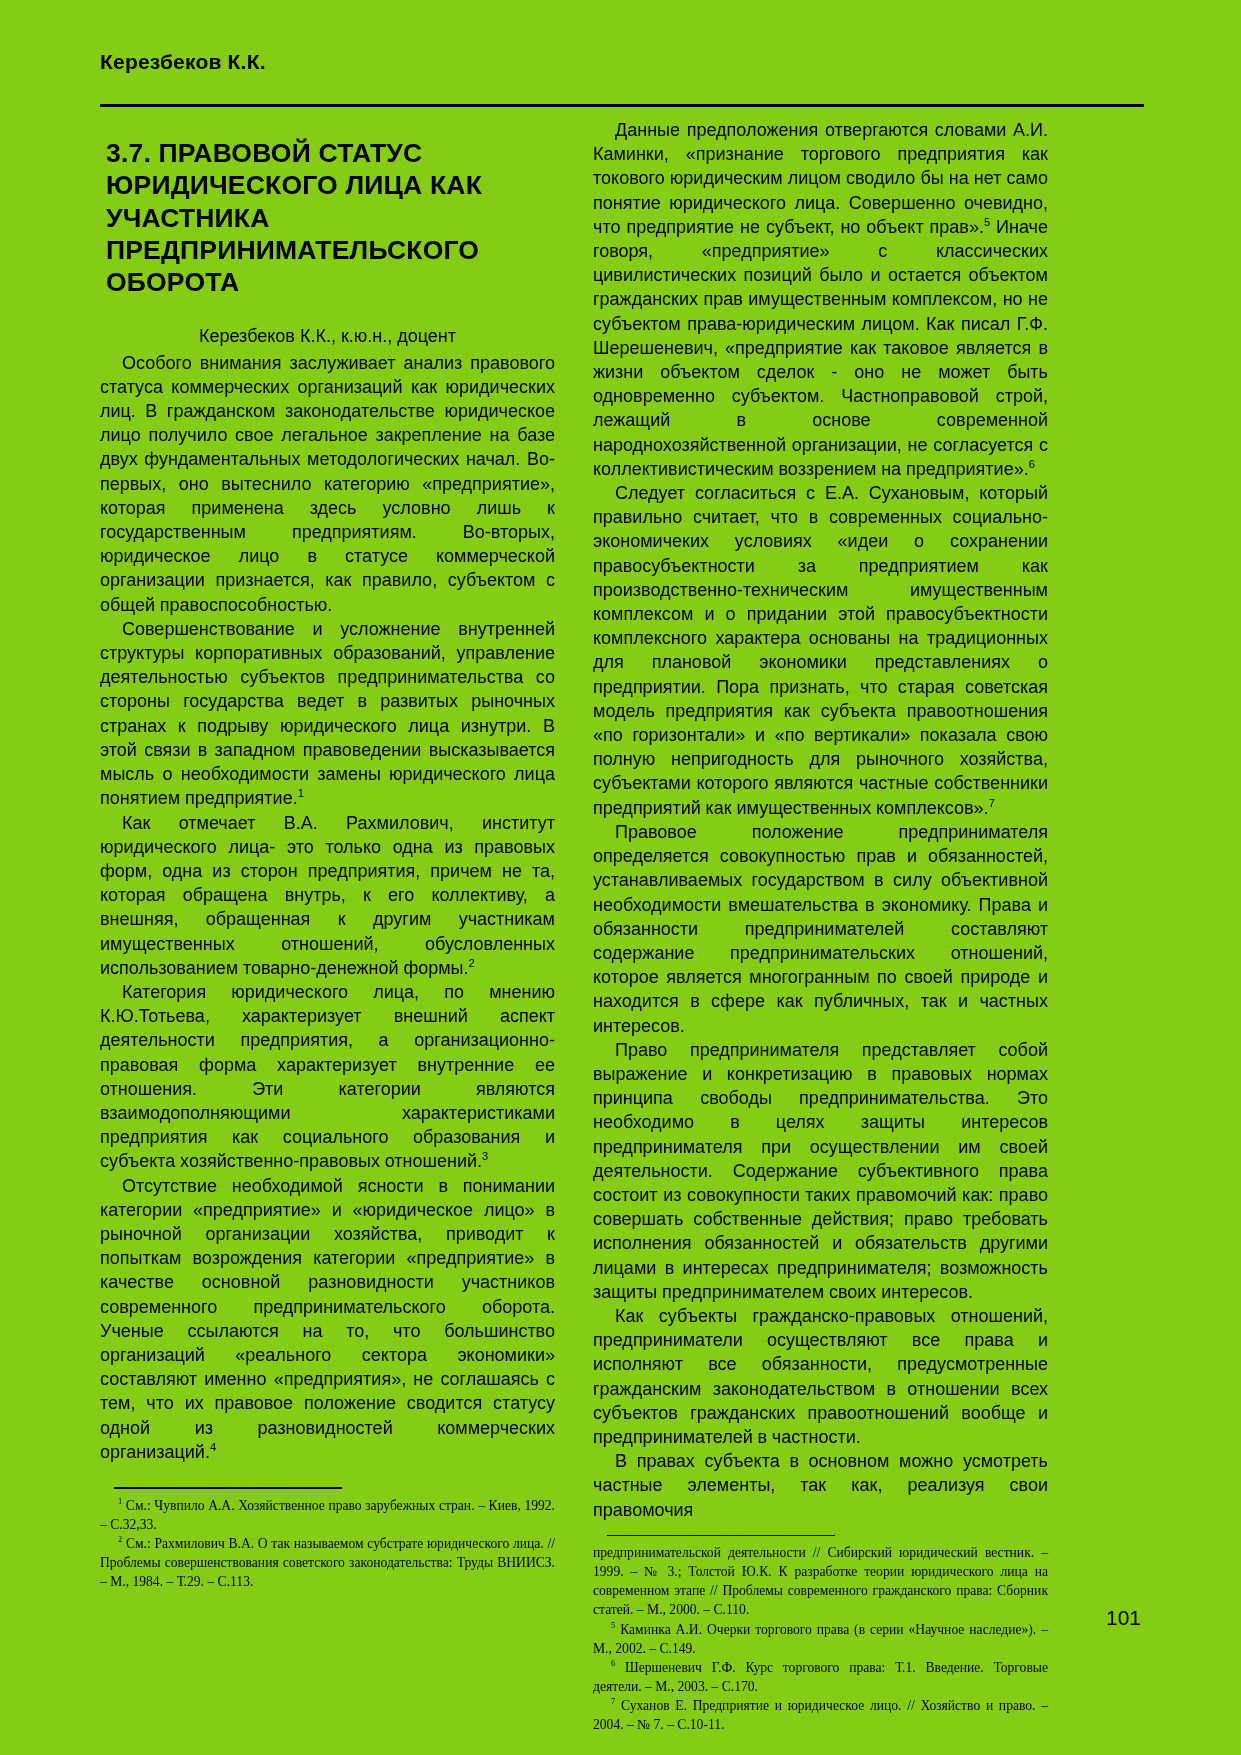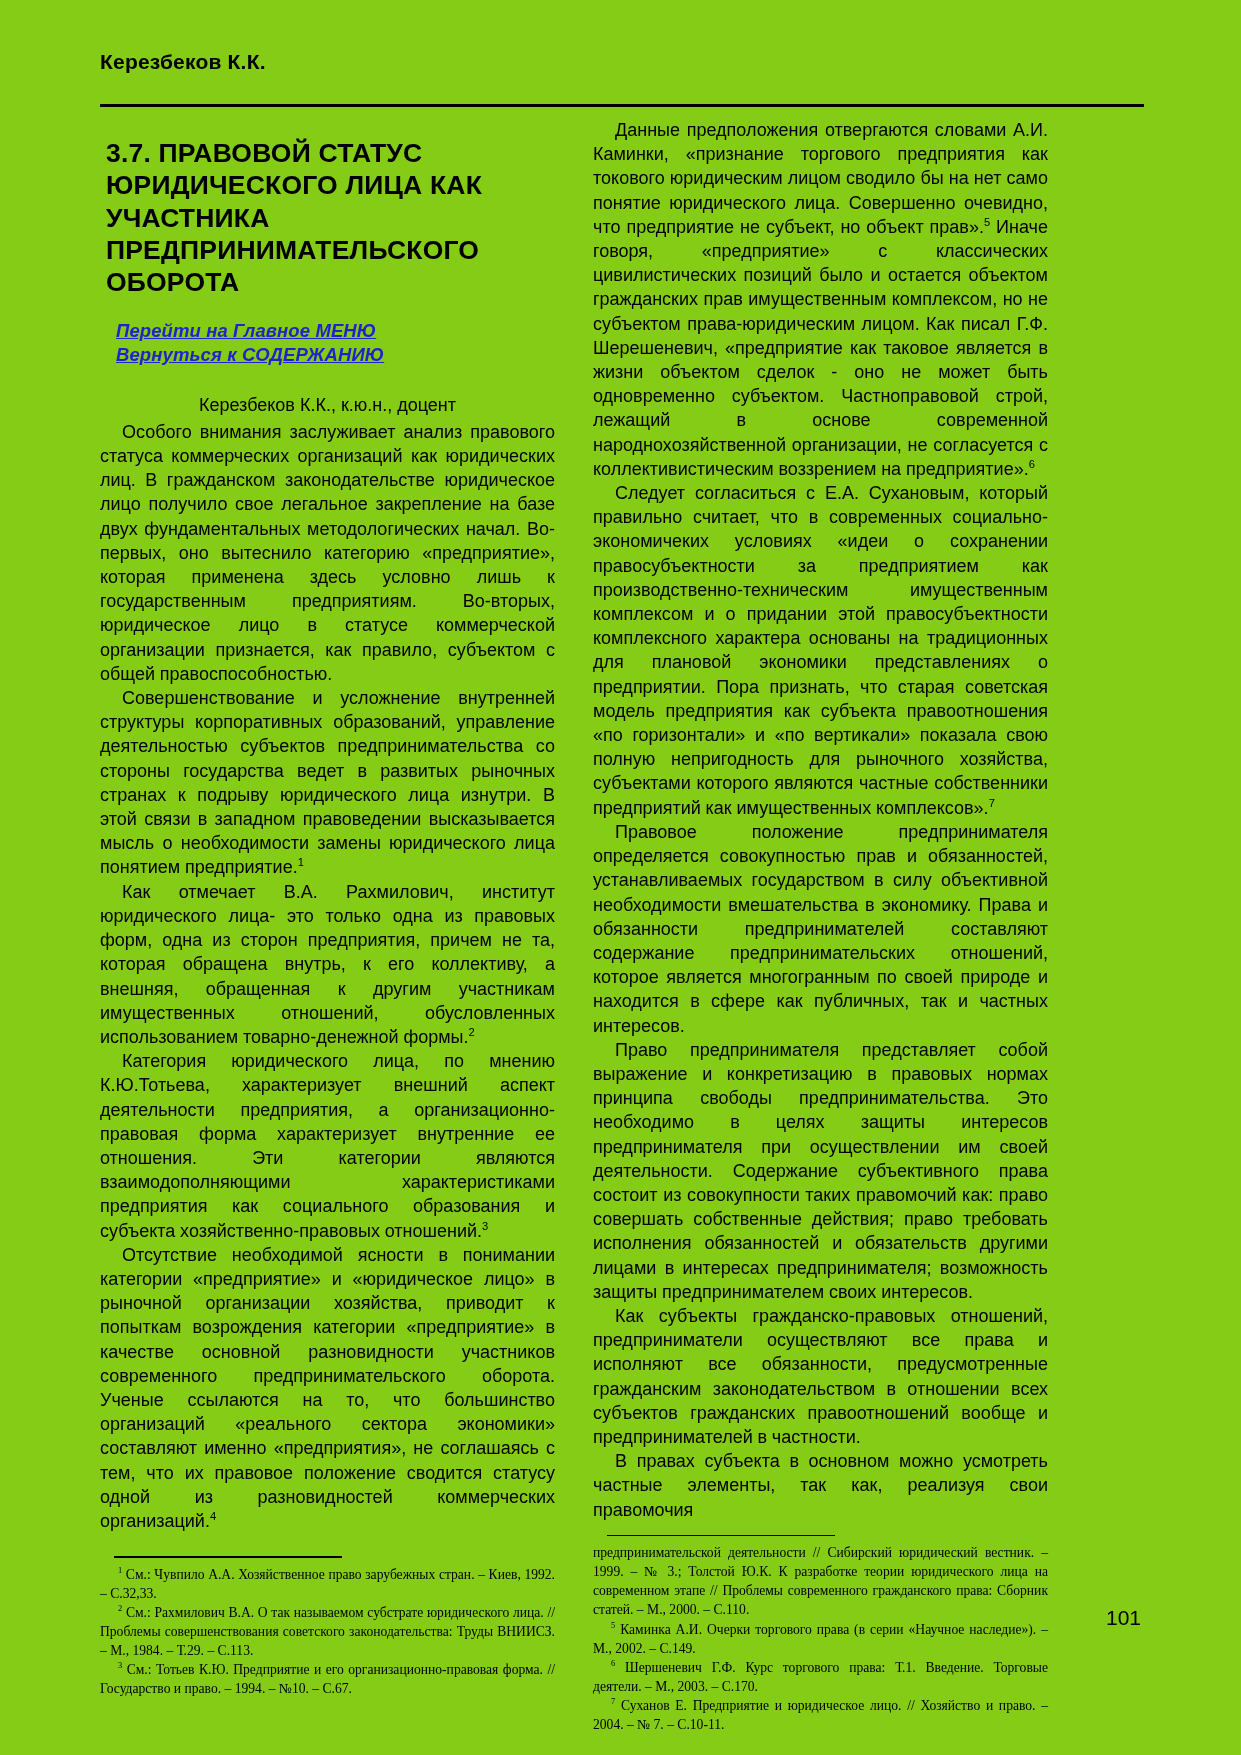--- a/index.html
+++ b/index.html
@@ -158,44 +158,39 @@
     <div class="author">Керезбеков К.К.</div>
   </div>
   <div class="head-rule"></div>
 
   <div class="columns">
 
     <div class="col col-left">
 
       <h1 class="article-title">3.7. ПРАВОВОЙ СТАТУС ЮРИДИЧЕСКОГО ЛИЦА КАК УЧАСТНИКА ПРЕДПРИНИМАТЕЛЬСКОГО ОБОРОТА</h1>
 
-      <div class="navlinks">
-        <a class="navlink" style="color: rgb(34, 34, 204);">Перейти на Главное МЕНЮ</a>
-        <a class="navlink" style="color: rgb(34, 34, 204);">Вернуться к СОДЕРЖАНИЮ</a>
-      </div>
 
       <div class="byline">Керезбеков К.К., к.ю.н., доцент</div>
 
       <p class="body"><span>Особого внимания заслуживает анализ правового статуса коммерческих организаций как юридических лиц. В гражданском законодательстве юридическое лицо получило свое легальное закрепление на базе двух фундаментальных методологических начал. Во-первых, оно вытеснило категорию «предприятие», которая применена здесь условно лишь к государственным предприятиям. Во-вторых, юридическое лицо в статусе коммерческой организации признается, как правило, субъектом с общей правоспособностью.</span></p>
 
       <p class="body"><span>Совершенствование и усложнение внутренней структуры корпоративных образований, управление деятельностью субъектов предпринимательства со стороны государства ведет в развитых рыночных странах к подрыву юридического лица изнутри. В этой связи в западном правоведении высказывается мысль о необходимости замены юридического лица понятием предприятие.</span><sup>1</sup></p>
 
       <p class="body"><span>Как отмечает В.А. Рахмилович, институт юридического лица- это только одна из правовых форм, одна из сторон предприятия, причем не та, которая обращена внутрь, к его коллективу, а внешняя, обращенная к другим участникам имущественных отношений, обусловленных использованием товарно-денежной формы.</span><sup>2</sup></p>
 
       <p class="body"><span>Категория юридического лица, по мнению К.Ю.Тотьева, характеризует внешний аспект деятельности предприятия, а организационно-правовая форма характеризует внутренние ее отношения. Эти категории являются взаимодополняющими характеристиками предприятия как социального образования и субъекта хозяйственно-правовых отношений.</span><sup>3</sup></p>
 
       <p class="body"><span>Отсутствие необходимой ясности в понимании категории «предприятие» и «юридическое лицо» в рыночной организации хозяйства, приводит к попыткам возрождения категории «предприятие» в качестве основной разновидности участников современного предпринимательского оборота. Ученые ссылаются на то, что большинство организаций «реального сектора экономики» составляют именно «предприятия», не соглашаясь с тем, что их правовое положение сводится статусу одной из разновидностей коммерческих организаций.</span><sup>4</sup></p>
 
       <div class="fn-rule"></div>
 
       <p class="footnote"><sup>1</sup> <span>См.: Чувпило А.А. Хозяйственное право зарубежных стран. – Киев, 1992. – С.32,33.</span></p>
 
       <p class="footnote"><sup>2</sup> <span>См.: Рахмилович В.А. О так называемом субстрате юридического лица. //Проблемы совершенствования советского законодательства: Труды ВНИИСЗ. – М., 1984. – Т.29. – С.113.</span></p>
 
-      <p class="footnote"><sup>3</sup> <span>См.: Тотьев К.Ю. Предприятие и его организационно-правовая форма. // Государство и право. – 1994. – №10. – С.67.</span></p>
 
 
     </div>
 
     <div class="col col-right">
 
       <p class="body"><span>Данные предположения отвергаются словами А.И. Каминки, «признание торгового предприятия как токового юридическим лицом сводило бы на нет само понятие юридического лица. Совершенно очевидно, что предприятие не субъект, но объект прав».</span><sup>5</sup> <span>Иначе говоря, «предприятие» с классических цивилистических позиций было и остается объектом гражданских прав имущественным комплексом, но не субъектом права-юридическим лицом. Как писал Г.Ф. Шерешеневич, «предприятие как таковое является в жизни объектом сделок - оно не может быть одновременно субъектом. Частноправовой строй, лежащий в основе современной народнохозяйственной организации, не согласуется с коллективистическим воззрением на предприятие».</span><sup>6</sup></p>
 
       <p class="body"><span>Следует согласиться с Е.А. Сухановым, который правильно считает, что в современных социально-экономичеких условиях «идеи о сохранении правосубъектности за предприятием как производственно-техническим имущественным комплексом и о придании этой правосубъектности комплексного характера основаны на традиционных для плановой экономики представлениях о предприятии. Пора признать, что старая советская модель предприятия как субъекта правоотношения «по горизонтали» и «по вертикали» показала свою полную непригодность для рыночного хозяйства, субъектами которого являются частные собственники предприятий как имущественных комплексов».</span><sup>7</sup></p>
 

